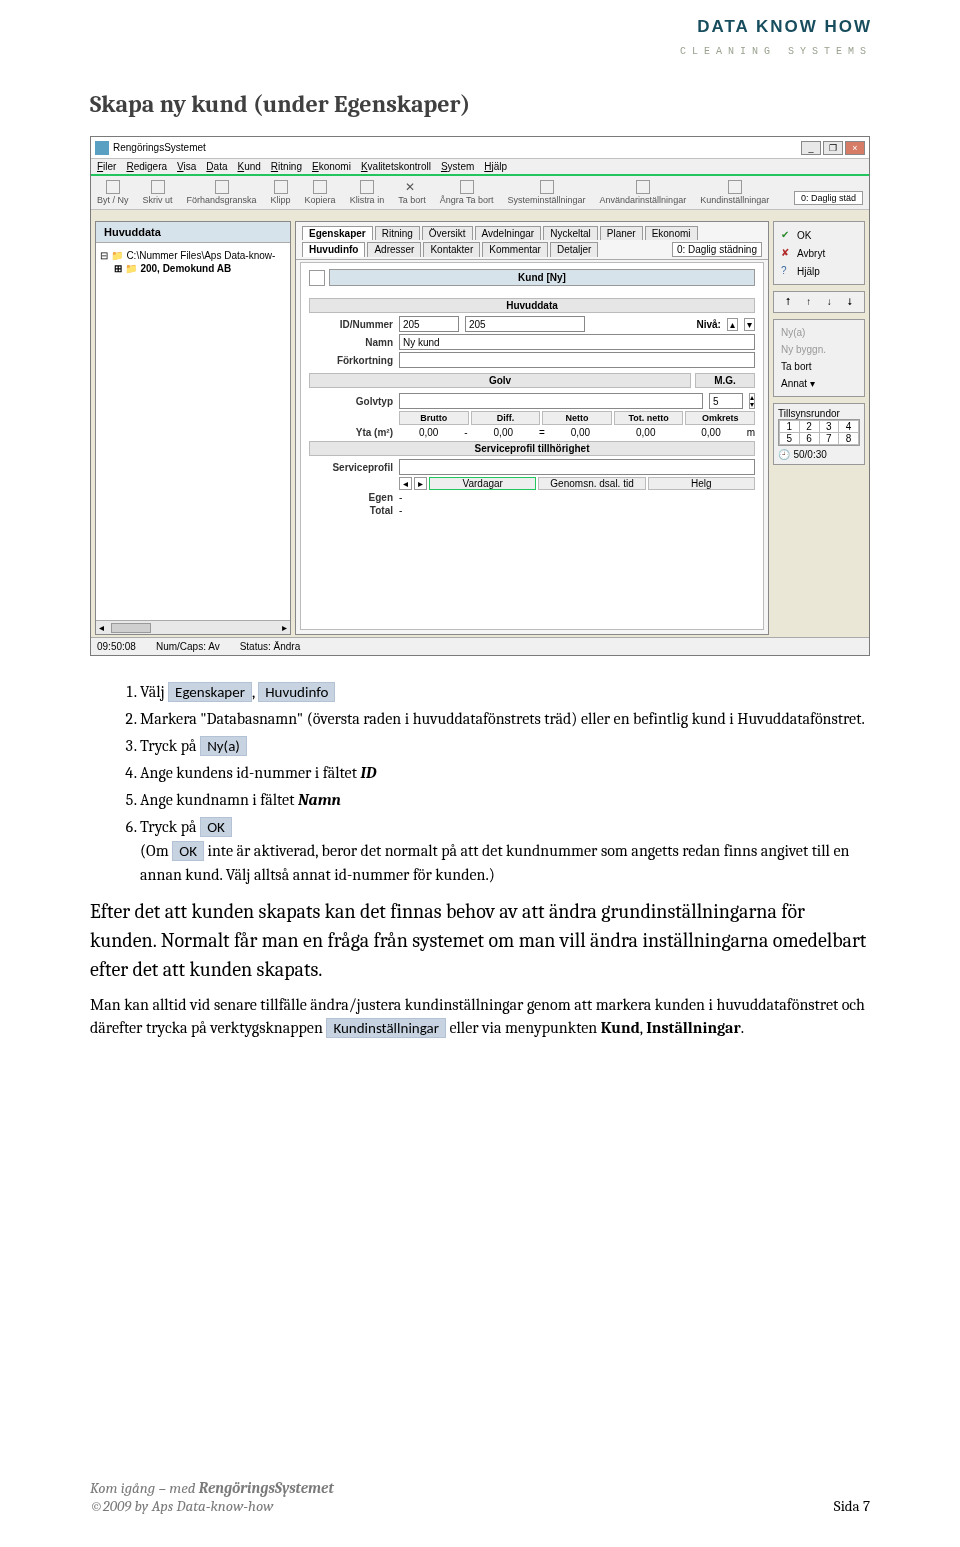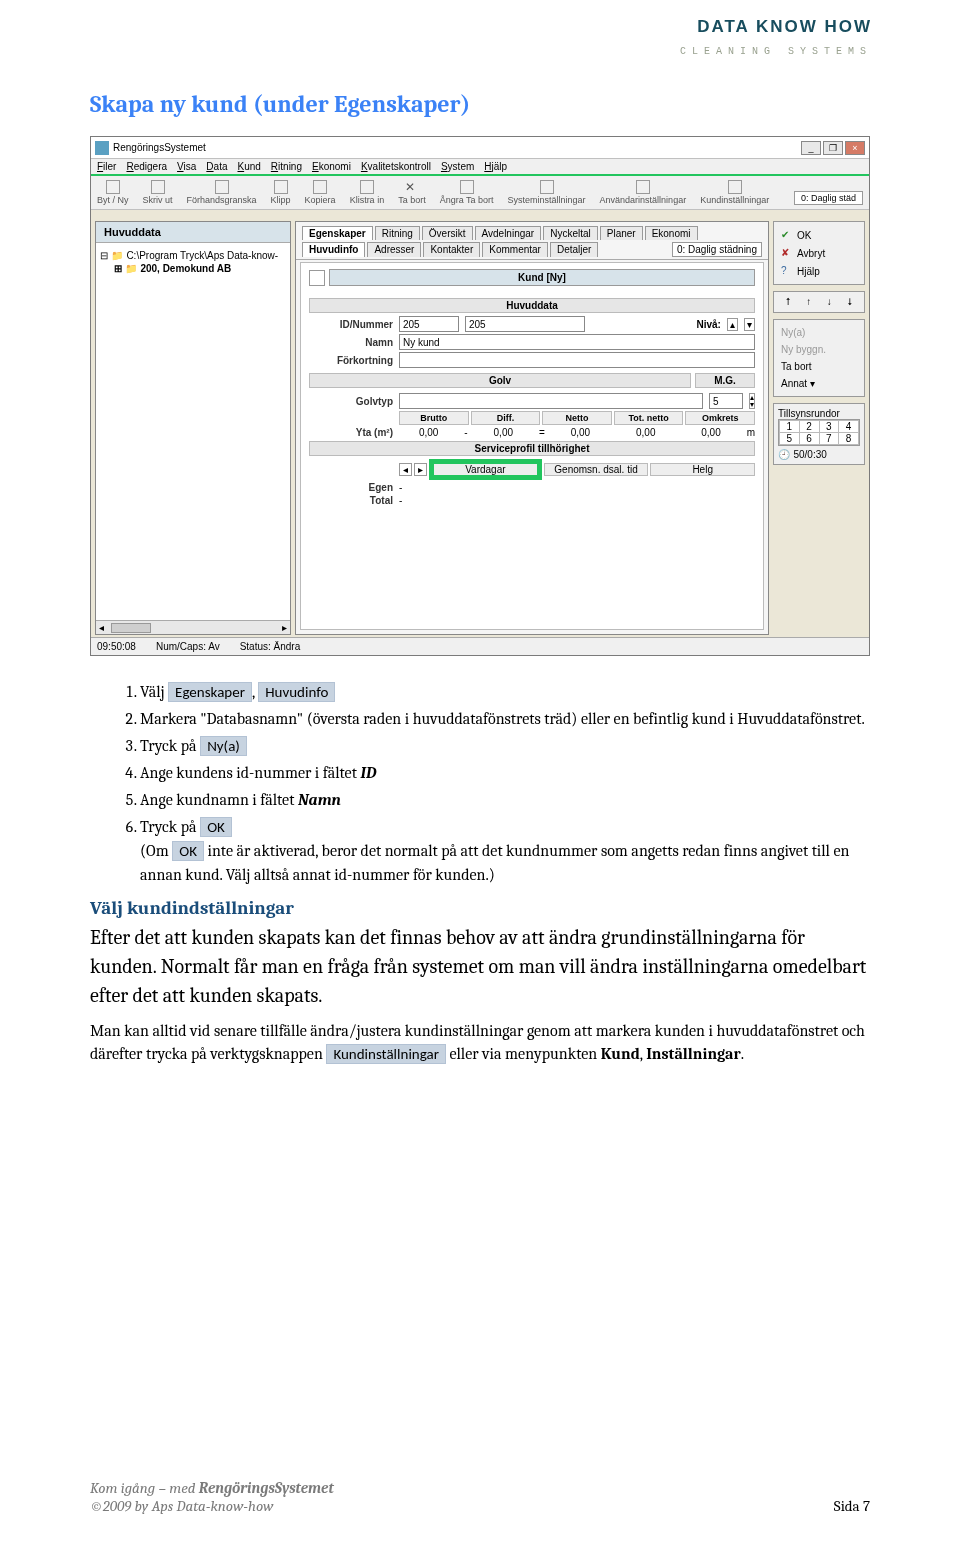--- a/index.html
+++ b/index.html
@@ -17,21 +17,21 @@
   .logo {
     position: absolute;
     top: 18px;
     right: 88px;
     text-align: right;
     line-height: 1;
   }
   .logo-top { font-family: Arial, sans-serif; font-weight: bold; letter-spacing: 2px; color: #184d5e; font-size: 17px; }
   .logo-bottom { font-family: Liberation Mono, monospace; letter-spacing: 6px; color: #99a18f; font-size: 10px; margin-top: 12px; text-align: center; }
   h1 {
-    color: #3b82f6;
+    color: #404040;
     font-size: 24px;
     font-weight: bold;
     margin-bottom: 18px;
   }
   h2 {
     color: #1a4d7a;
     font-size: 19px;
     font-weight: bold;
     margin-top: 10px;
     margin-bottom: 4px;
@@ -180,21 +180,21 @@
           <span class="icon"></span>
           <span>Kundinställningar</span>
         </div>
       <div class="right">0: Daglig städ</div>
     </div>
 
     <div class="workarea">
       <div class="treepanel">
         <div class="tree-hd">Huvuddata</div>
         <div class="tree-body">
-          <div class="tree-row">⊟ 📁 <span>C:\Program Tryck\Aps Data-know-</span></div>
+          <div class="tree-row">⊟ 📁 <span>C:\Nummer Files\Aps Data-know-</span></div>
           <div class="tree-row" style="padding-left:14px;font-weight:bold;">⊞ 📁 <span>200, Demokund AB</span></div>
         </div>
         <div class="tree-scroll">
             <span style="padding:0 3px;">◂</span>
             <div class="thumb"></div>
             <span style="margin-left:auto;padding:0 3px;">▸</span>
           </div>
       </div>
 
       <div class="mainpanel">
@@ -260,24 +260,28 @@
               <span style="flex:1;text-align:center;">0,00</span>
                 <span>-</span>
               <span style="flex:1;text-align:center;">0,00</span>
                 <span>=</span>
               <span style="flex:1;text-align:center;">0,00</span>
               <span style="flex:1;text-align:center;">0,00</span>
               <span style="flex:1;text-align:center;">0,00</span>
               <span>m</span>
             </div>
             <div class="section-hd">Serviceprofil tillhörighet</div>
+            <div class="frow">
+              <span class="flabel">Serviceprofil</span>
+              <input class="finput" style="flex: 1 1 0%;">
+            </div>
             <div class="frow" style="margin-left:90px;gap:2px;">
               <span style="border:1px solid #999;padding:0 3px;">◂</span>
               <span style="border:1px solid #999;padding:0 3px;">▸</span>
-              <div class="ch" style="flex:1;border:5px solid #22c55e;background:#eee;text-align:center;">Vardagar</div>
+              <div class="ch" style="flex:1;border:1px solid #22c55e;background:#eee;text-align:center;">Vardagar</div>
               <div class="ch" style="flex:1;border:1px solid #bbb;background:#eee;text-align:center;">Genomsn. dsal. tid</div>
               <div class="ch" style="flex:1;border:1px solid #bbb;background:#eee;text-align:center;">Helg</div>
             </div>
             <div class="frow">
                 <span class="flabel">Egen</span>
                 <span>-</span>
               </div>
             <div class="frow">
                 <span class="flabel">Total</span>
                 <span>-</span>
@@ -354,21 +358,20 @@
     <li>Markera "Databasnamn" (översta raden i huvuddatafönstrets träd) eller en befintlig kund i Huvuddatafönstret.</li>
     <li><span>Tryck på </span><span class="btn-chip">Ny(a)</span></li>
     <li><span>Ange kundens id-nummer i fältet </span><span class="bold italic">ID</span></li>
     <li><span>Ange kundnamn i fältet </span><span class="bold italic">Namn</span></li>
     <li>
       <span>Tryck på </span><span class="btn-chip">OK</span><br>
       <span>(Om </span><span class="btn-chip">OK</span><span> inte är aktiverad, beror det normalt på att det kundnummer som angetts redan finns angivet till en annan kund. Välj alltså annat id-nummer för kunden.)</span>
     </li>
   </ol>
 
-  <h2>Välj kundindställningar</h2>
   <p class="body">Efter det att kunden skapats kan det finnas behov av att ändra grundinställningarna för kunden. Normalt får man en fråga från systemet om man vill ändra inställningarna omedelbart efter det att kunden skapats.</p>
   <p class="normal">
     <span>Man kan alltid vid senare tillfälle ändra/justera kundinställningar genom att markera kunden i huvuddatafönstret och därefter trycka på verktygsknappen </span><span class="btn-chip">Kundinställningar</span><span> eller via menypunkten </span><span class="bold">Kund</span><span>, </span><span class="bold">Inställningar</span><span>.</span>
   </p>
 </div>
 
 <div class="footer">
   <div>
     <span>Kom igång – med </span><span class="bold">RengöringsSystemet</span><br>
     <span>©2009 by Aps Data-know-how</span>

